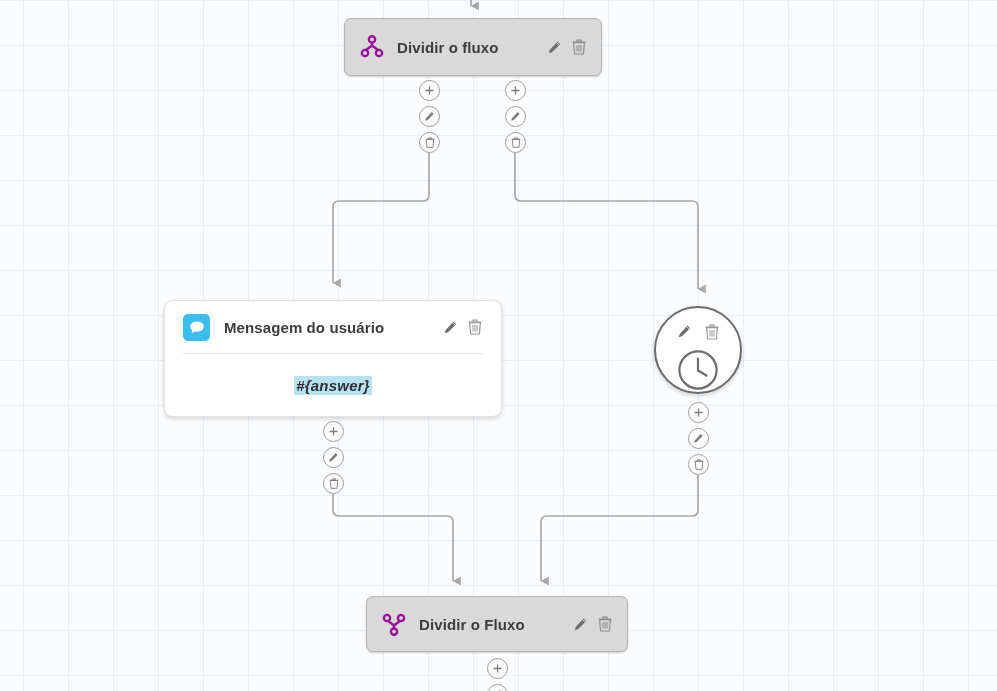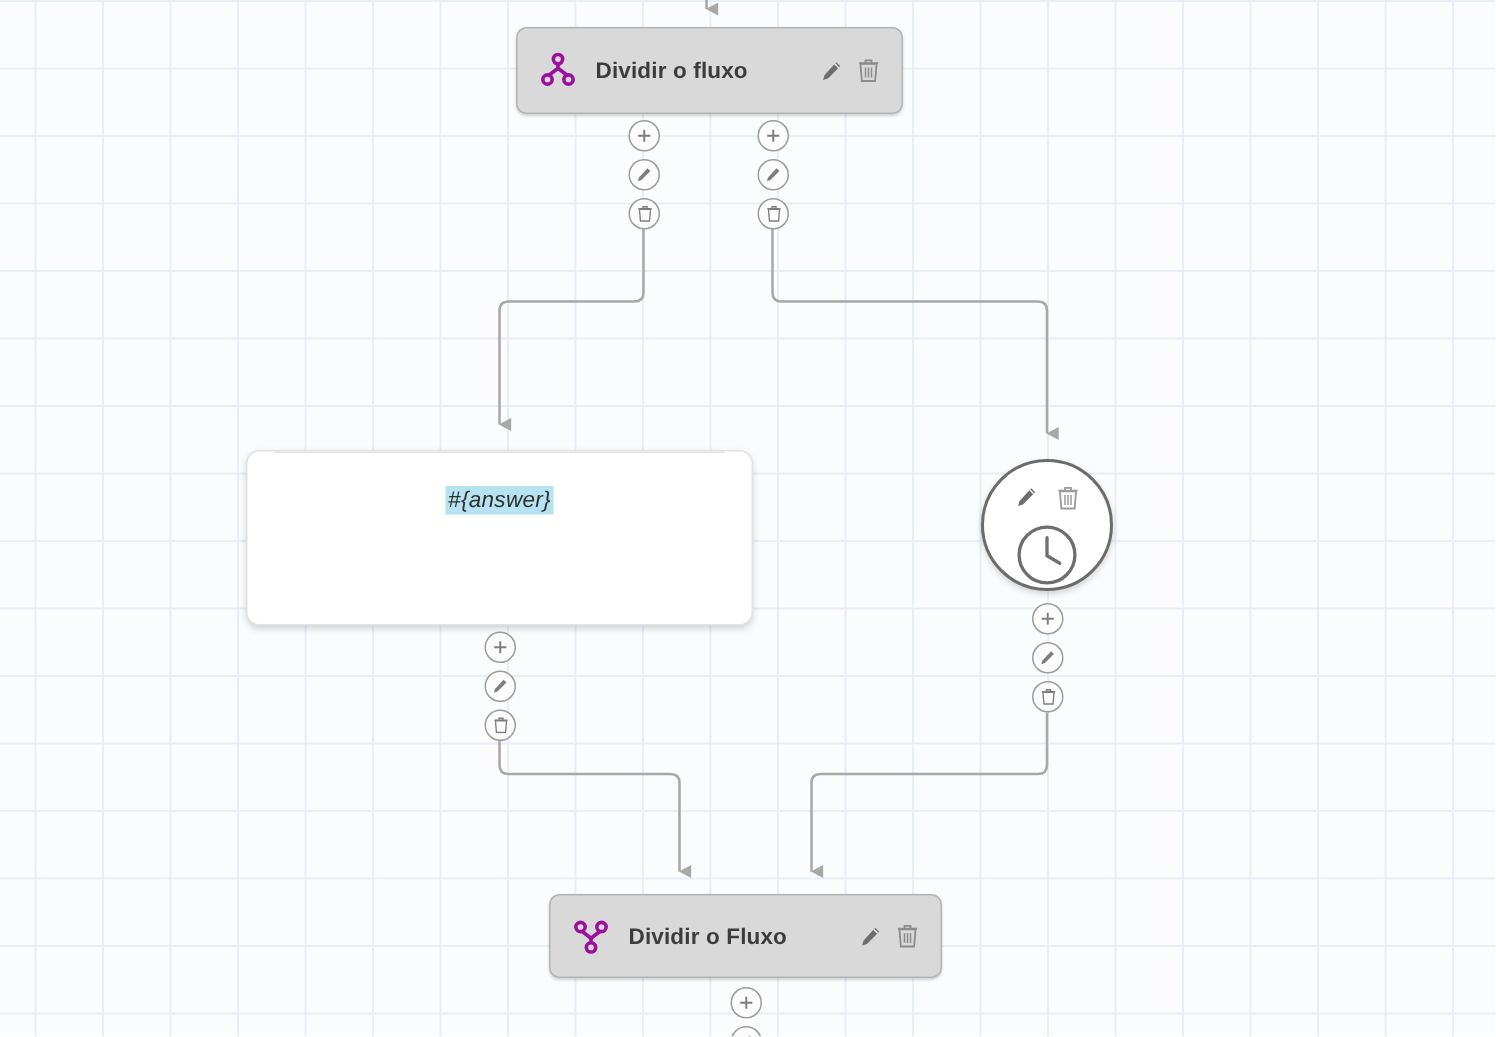--- a/index.html
+++ b/index.html
@@ -116,20 +116,21 @@
   .msg-divider {
     height: 1px;
     background: #e4e4e4;
     margin: 0 18px;
   }
   .msg-body {
     display: flex;
     align-items: center;
     justify-content: center;
     height: 62px;
+    font-weight: bold;
   }
   .msg-token {
     font-size: 15px;
     font-style: italic;
     color: #2f2f2f;
     background: #b6e2f2;
     padding: 1px 2px;
     letter-spacing: .2px;
   }
 
@@ -268,20 +269,45 @@
     </span>
     <span class="conn-btn">
       <svg width="10" height="11" viewBox="0 0 14 16">
         <path d="M1.6,3.6 L12.4,3.6 L11.4,15 L2.6,15 Z" fill="none" stroke="#7d7d7d" stroke-width="1.3"></path>
         <path d="M0.6,3.1 L13.4,3.1 M5,3.1 L5,1.2 L9,1.2 L9,3.1" fill="none" stroke="#7d7d7d" stroke-width="1.3"></path>
       </svg>
     </span>
   </div>
 
   <div class="node node-white" id="node-message">
+    <div class="msg-header">
+      <span class="msg-avatar">
+        <svg width="16" height="15" viewBox="0 0 16 15">
+          <path d="M8,1.4 C11.9,1.4 14.8,3.6 14.8,6.6 C14.8,9.6 11.9,11.8 8,11.8
+                   C7.2,11.8 6.5,11.72 5.8,11.58 L2.6,13.3 L3.3,10.5
+                   C2,9.5 1.2,8.15 1.2,6.6 C1.2,3.6 4.1,1.4 8,1.4 Z" fill="#ffffff"></path>
+        </svg>
+      </span>
+      <span class="node-title">Mensagem do usuário</span>
+      <span class="node-actions">
+        <span class="icon-btn">
+          <svg width="15" height="15" viewBox="0 0 16 16">
+            <path d="M11.2,1.6 L14,4.4 L5.3,13.1 L1.8,14.2 L2.9,10.7 Z" fill="#6e6e6e"></path>
+            <path d="M10.1,2.7 L12.9,5.5" stroke="#ffffff" stroke-width="0.9" fill="none"></path>
+          </svg>
+        </span>
+        <span class="icon-btn">
+          <svg width="14" height="16" viewBox="0 0 14 16">
+            <path d="M1.6,3.6 L12.4,3.6 L11.4,15 L2.6,15 Z" fill="none" stroke="#9a9a9a" stroke-width="1.2"></path>
+            <path d="M0.6,3.1 L13.4,3.1 M5,3.1 L5,1.2 L9,1.2 L9,3.1" fill="none" stroke="#9a9a9a" stroke-width="1.2"></path>
+            <path d="M5,6 L5,12.6 M7,6 L7,12.6 M9,6 L9,12.6" stroke="#9a9a9a" stroke-width="1"></path>
+          </svg>
+        </span>
+      </span>
+    </div>
     <div class="msg-divider"></div>
     <div class="msg-body">
       <span class="msg-token">#{answer}</span>
     </div>
   </div>
 
   <div class="conn-stack" style="left:323px; top:421px;">
     <span class="conn-btn">
       <svg width="11" height="11" viewBox="0 0 12 12">
         <path d="M6,1.6 L6,10.4 M1.6,6 L10.4,6" stroke="#7d7d7d" stroke-width="1.4"></path>

